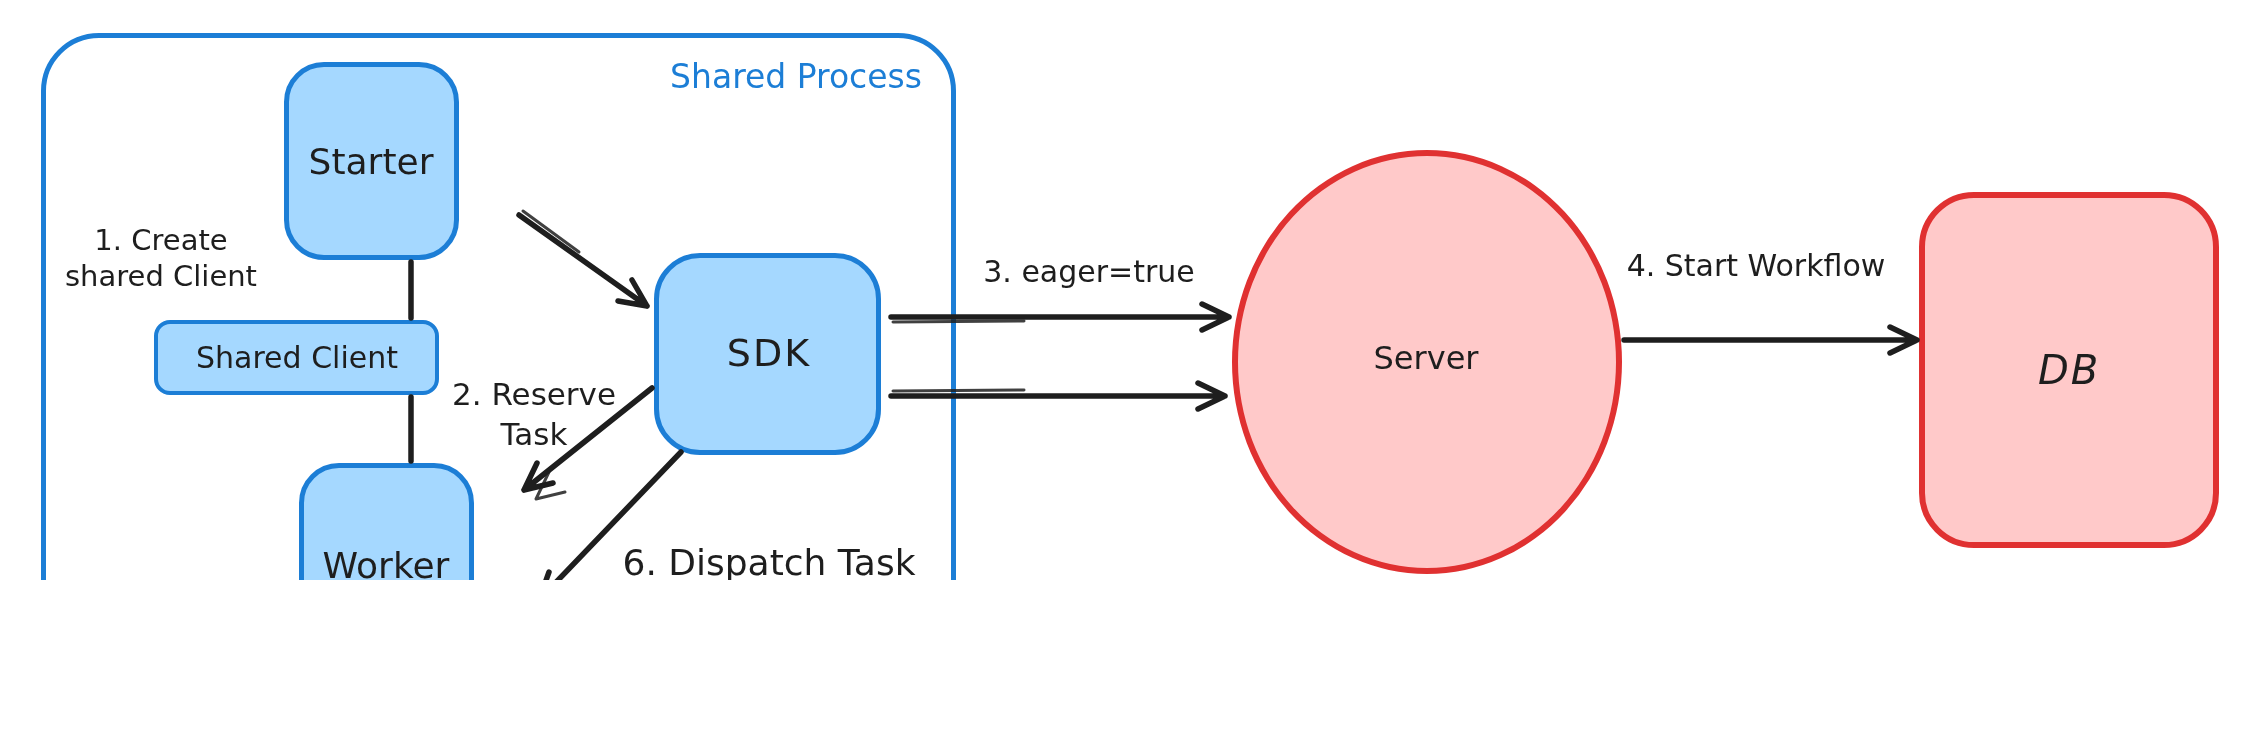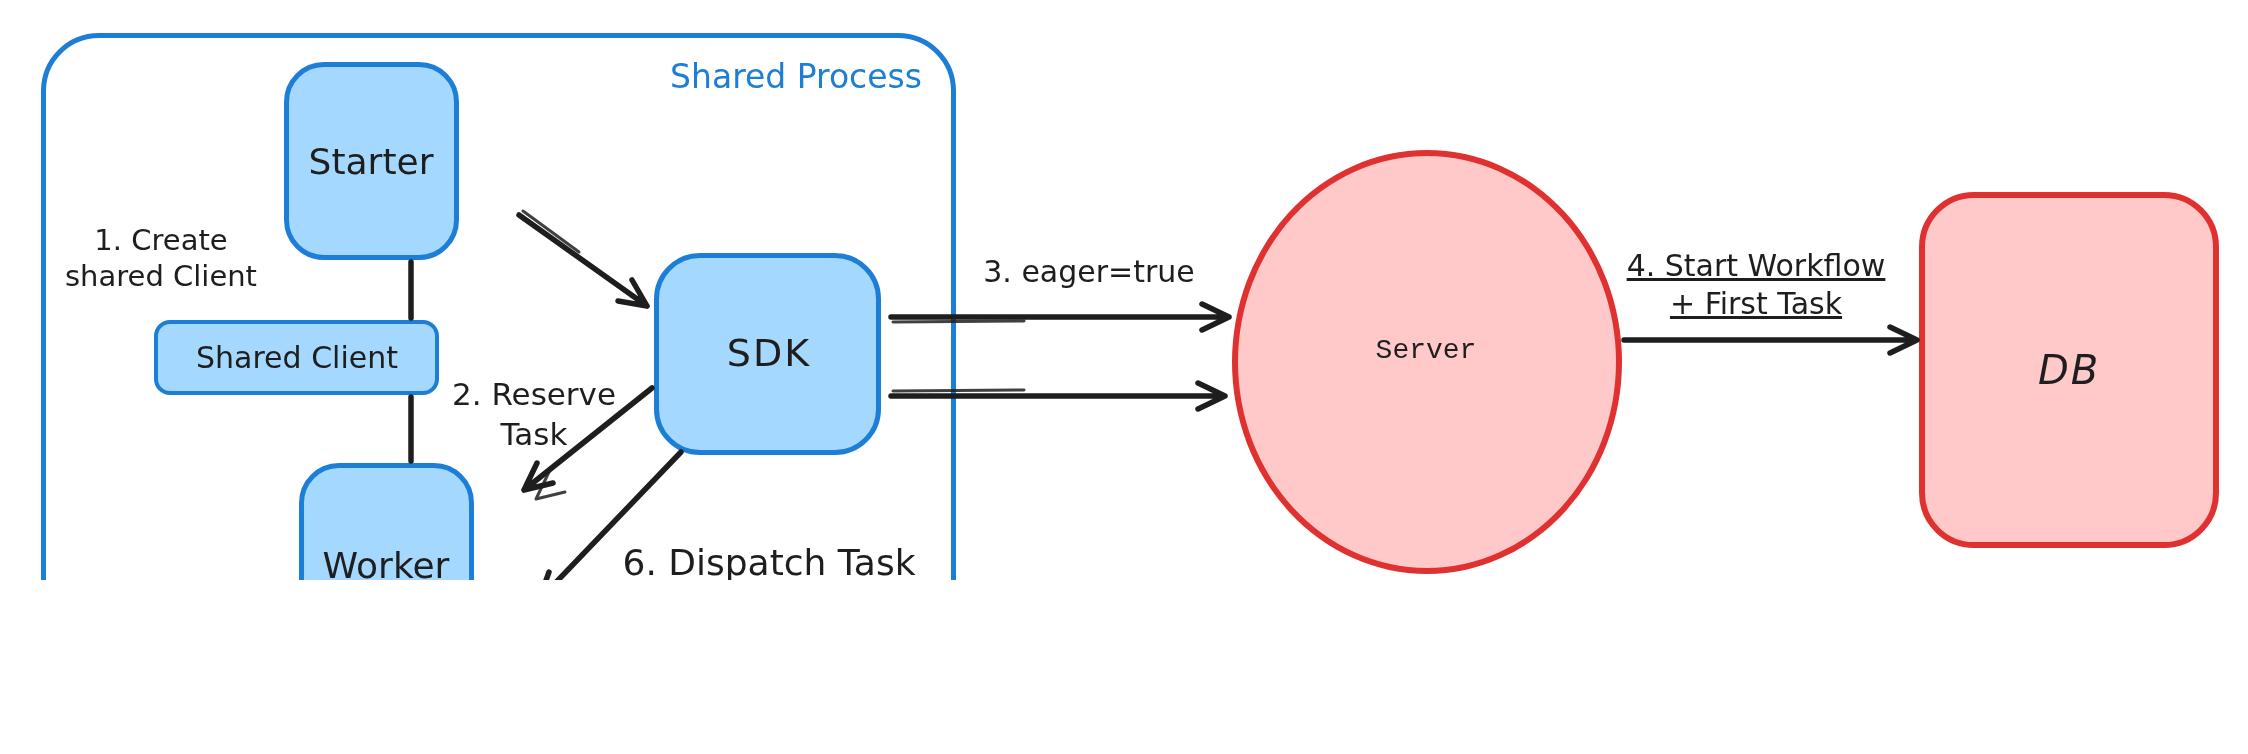--- a/index.html
+++ b/index.html
@@ -45,34 +45,34 @@
   }
   
   .node-label{
     transform:translate(-50%,-50%);
     white-space:nowrap;color:#1e1e1e;text-align:center;
   }
   #label-starter{left:352px;top:161px;font-size:36px;}
   #label-shared-client{left:278px;top:357px;font-size:30px;}
   #label-worker{left:367px;top:565px;font-size:36px;}
   #label-sdk{left:750px;top:353px;font-size:38px;letter-spacing:2px;}
-  #label-server{left:1407px;top:350px;font-size:28px;font-family:Liberation Mono, monospace;}
+  #label-server{left:1407px;top:358px;font-size:32px;}
   #label-db{left:2050px;top:370px;font-size:40px;letter-spacing:2px;font-style:italic;}
   
   .edge-label{
     transform:translateX(-50%);
     text-align:center;white-space:nowrap;color:#1e1e1e;
   }
   #ann-create{left:142px;top:222px;font-size:29px;line-height:36px;}
   #ann-request{left:745px;top:152px;font-size:31px;line-height:38px;}
   #ann-reserve{left:515px;top:374px;font-size:31px;line-height:40px;}
   #ann-eager{left:1070px;top:254px;font-size:30px;}
   #ann-first{left:1080px;top:427px;font-size:30px;line-height:36px;}
   #ann-dispatch{left:750px;top:542px;font-size:36px;text-align:center;}
-  #ann-start-workflow{left:1737px;top:247px;font-size:30px;line-height:38px;text-decoration:underline;}
+  #ann-start-workflow{left:1737px;top:247px;font-size:30px;line-height:38px;}
   #edges-svg{left:0;top:0;width:2248px;height:754px;pointer-events:none;}
   #edges-svg path{
     stroke:#1e1e1e;stroke-width:5.5;fill:none;
     stroke-linecap:round;stroke-linejoin:round;
   }
   #edges-svg path.sketch{stroke-width:3;opacity:.85;}
 </style>
 </head>
 <body>
 
@@ -127,16 +127,15 @@
     <div>Task</div>
   </div>
   <div class="abs edge-label" id="ann-eager">
     <div>3. eager=true</div>
   </div>
   <div class="abs edge-label" id="ann-dispatch">
     <div>6. Dispatch Task</div>
   </div>
   <div class="abs edge-label" id="ann-start-workflow">
     <div>4. Start Workflow</div>
-    <div>+ First Task</div>
   </div>
 
 </div>
 
 </body></html>

